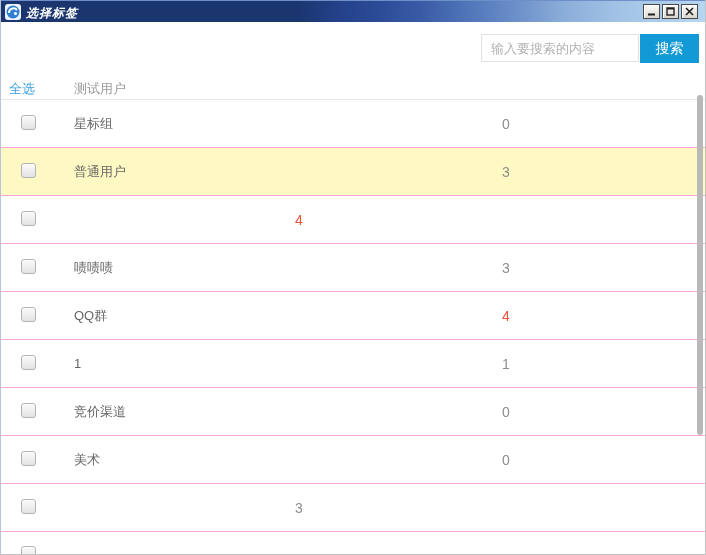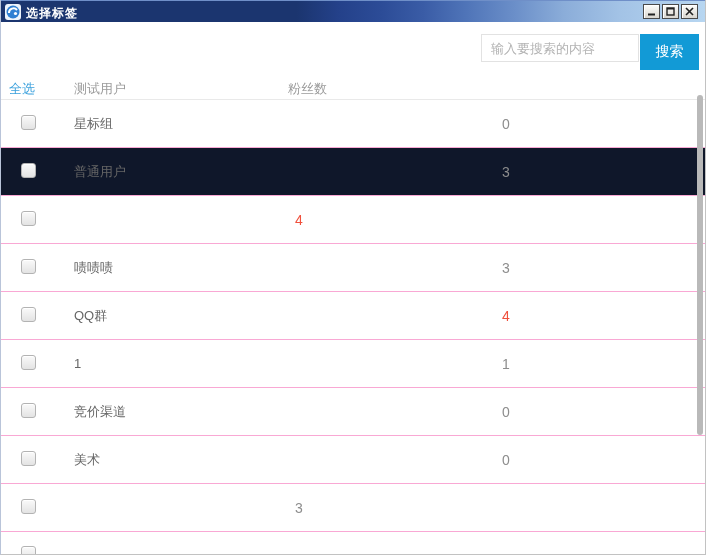--- a/index.html
+++ b/index.html
@@ -5,45 +5,45 @@
   html,body{margin:0;padding:0;background:#fff;}
   body{width:706px;height:555px;overflow:hidden;font-family:"Liberation Sans","DejaVu Sans",sans-serif;position:relative;}
   .window{width:706px;height:555px;position:relative;background:#fff;box-sizing:border-box;
     border-left:1px solid #b9c4d9;border-right:1px solid #c2c2c2;border-bottom:1px solid #c2c2c2;overflow:hidden;}
 
   
   .titlebar{height:22px;width:100%;position:relative;
     background:linear-gradient(to right,
       #1b356f 0%, #1b356f 42%, #24418a 48%, #2c4c97 54%, #3a5ca6 60%,
       #4f74b8 66%, #6b8fc9 73%, #8badd9 80%, #a3c3e6 88%, #b7d6f1 100%);
-    border-top:1px solid #6f8fc8;box-sizing:border-box;}
+    border-top:1px solid #6f8fc8;box-sizing:border-box;font-style:italic;}
   .title-icon{position:absolute;left:4px;top:3px;width:16px;height:16px;}
   .title-text{position:absolute;left:25px;top:4px;color:#ffffff;font-size:12px;font-weight:bold;letter-spacing:1px;}
   .win-btns{position:absolute;right:7px;top:3px;display:flex;gap:2px;}
   .win-btn{width:17px;height:15px;box-sizing:border-box;border:1px solid #4a4a4a;
     background:linear-gradient(#fdfdfb,#d9d6cf);display:flex;align-items:center;justify-content:center;
     box-shadow:inset 1px 1px 0 #ffffff;}
   .win-btn svg{display:block;}
 
   
   .search-area{position:absolute;top:22px;left:0;width:100%;height:56px;background:#fff;}
   .search-input{position:absolute;left:480px;top:12px;width:158px;height:28px;box-sizing:border-box;
     border:1px solid #e2e2e2;padding:0 9px;font-size:13px;color:#ef4444;outline:none;}
   .search-input::placeholder{color:#b3b3b3;}
-  .search-btn{position:absolute;left:639px;top:12px;width:59px;height:36px;border:none;
+  .search-btn{position:absolute;left:639px;top:12px;width:59px;height:29px;border:none;
     background:#129ad6;color:#ffffff;font-size:14px;cursor:pointer;font-family:inherit;}
 
   
   .grid-cols{display:grid;grid-template-columns:73px 214px 207px 1fr;align-items:center;}
   .table-header{position:absolute;top:78px;left:0;width:100%;height:22px;
     border-bottom:1px solid #e9e9e9;box-sizing:border-box;font-size:13px;color:#9b9b9b;}
   .select-all{padding-left:8px;color:#3aa0dc;cursor:pointer;}
   .table-body{position:absolute;top:100px;left:0;width:100%;}
   .row{height:48px;border-bottom:1px solid #f9a8d4;box-sizing:border-box;font-size:13px;color:#666;background:#fff;}
-  .row.highlighted{background:#0f172a;}
+  .row.highlighted{background:#fef9c3;}
   .cell-check{padding-left:20px;}
   .checkbox{display:inline-block;width:13px;height:13px;border:1px solid #b3b3b3;border-radius:3px;
     background:linear-gradient(#fafafa,#e3e3e3);box-shadow:inset 0 1px 0 #fff;cursor:pointer;}
   .fan-blur{width:14px;height:24px;background:#e0e0e0;filter:blur(3px);margin-left:1px;}
   .count{padding-left:7px;font-size:14px;color:#8d8d8d;}
   .count.red{color:#f0503c;}
   .partial-row{height:23px;overflow:hidden;box-sizing:border-box;}
   .partial-row .checkbox{margin-top:14px;}
 
   
@@ -85,21 +85,20 @@
   </div>
 
   <div class="search-area">
     <input class="search-input" type="text" placeholder="输入要搜索的内容" style="">
     <button class="search-btn">搜索</button>
   </div>
 
   <div class="table-header grid-cols">
     <span class="select-all">全选</span>
     <span>测试用户</span>
-    <span>粉丝数</span>
   </div>
 
   <div class="table-body">
     <div class="row grid-cols">
       <span class="cell-check"><span class="checkbox"></span></span>
       <span>星标组</span>
       <span><span class="fan-blur"></span></span>
       <span class="count">0</span>
     </div>
 

